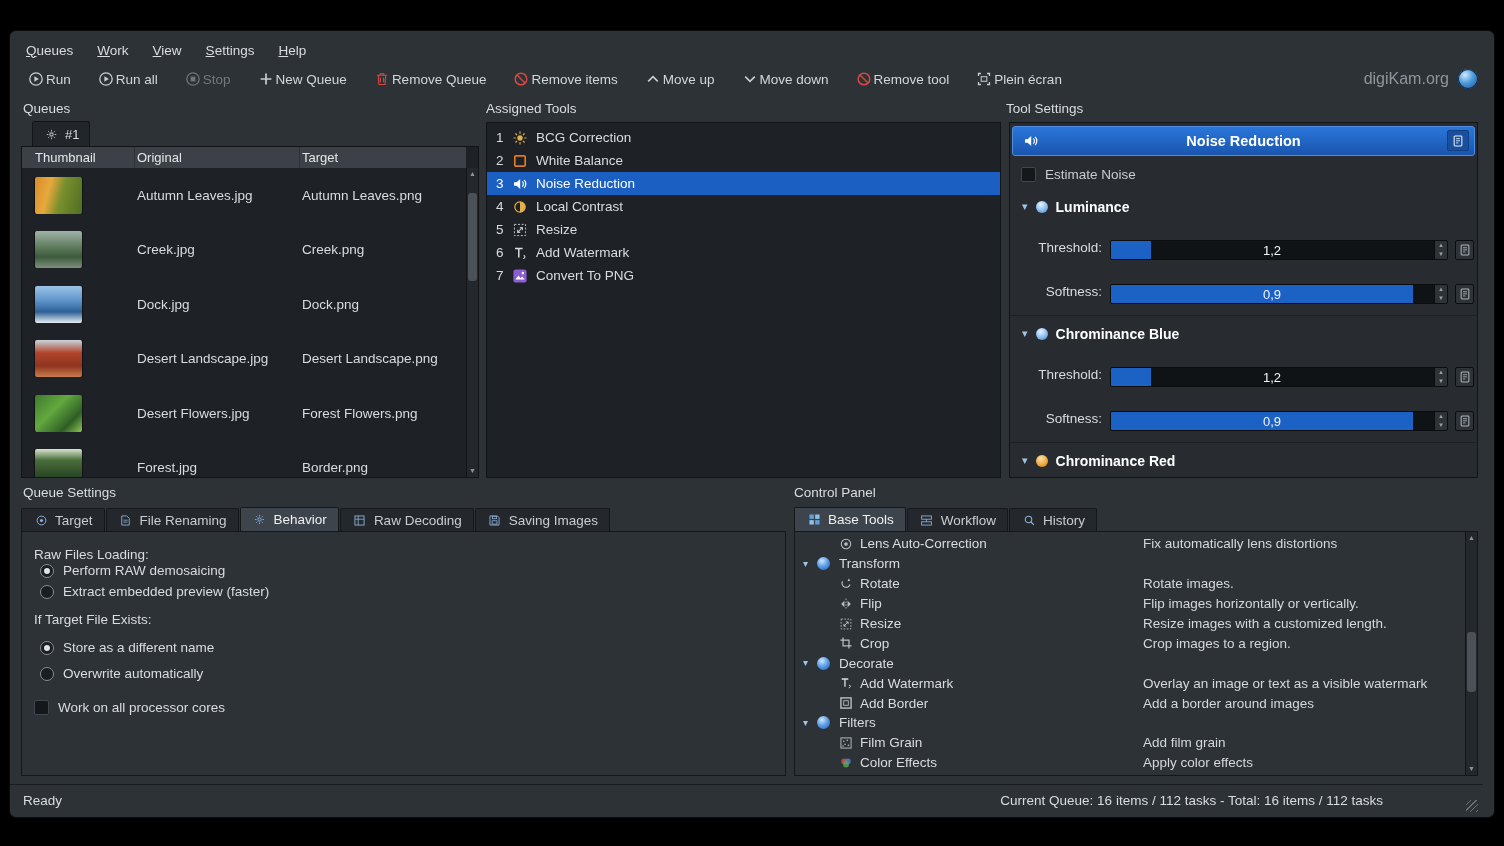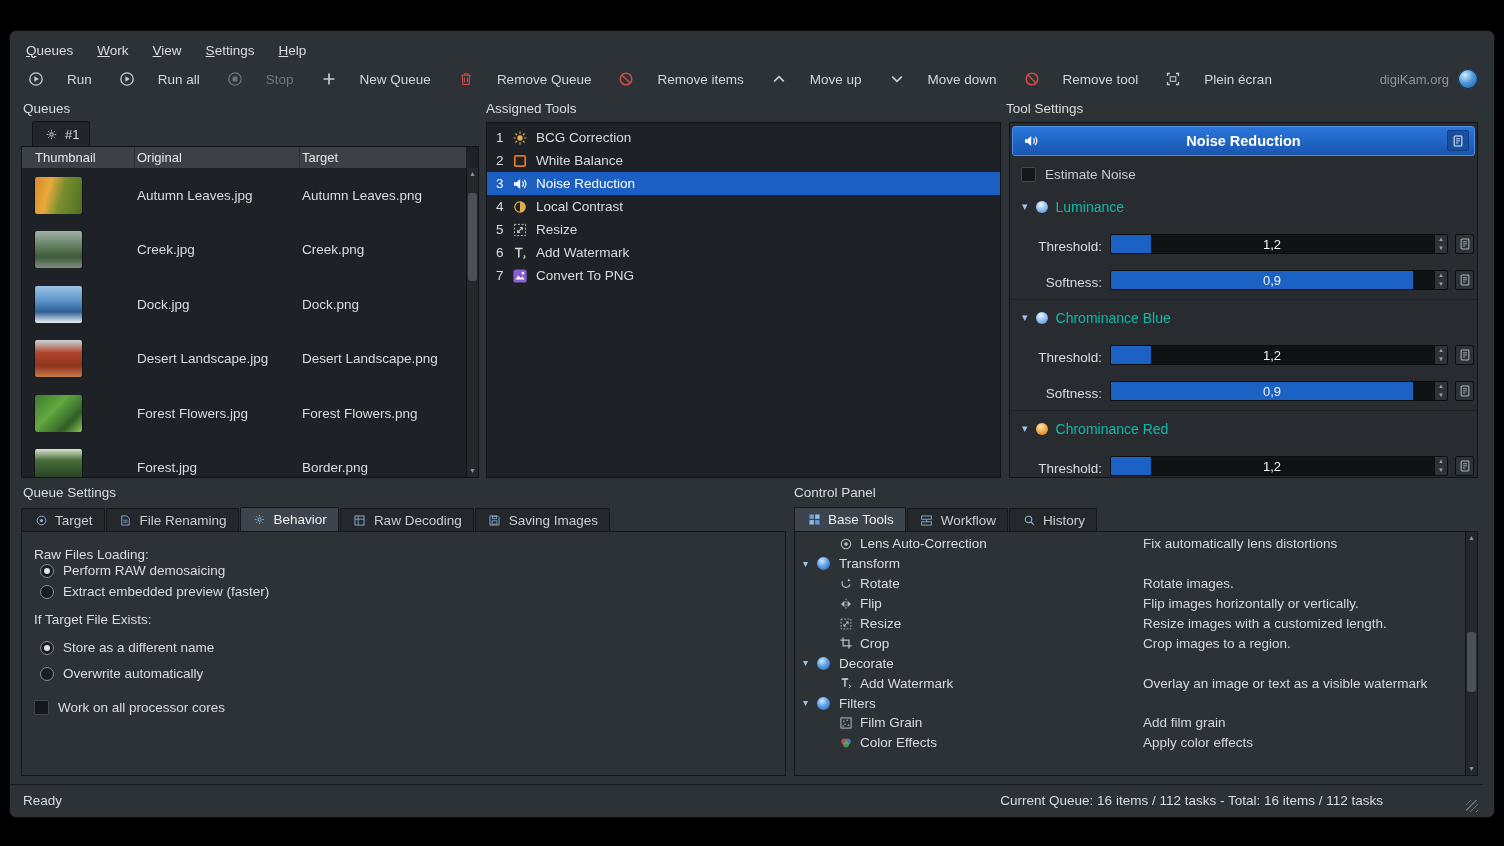--- a/index.html
+++ b/index.html
@@ -4,25 +4,25 @@
 <style>
 *{margin:0;padding:0;box-sizing:border-box}
 html,body{width:1504px;height:846px;background:#000;font-family:"Liberation Sans",sans-serif;}
 .stage{position:relative;width:1504px;height:846px;background:#000;overflow:hidden}
 .window{position:absolute;left:9px;top:30px;width:1486px;height:788px;background:#2d3237;border:1px solid #0b0c0e;border-radius:7px;overflow:hidden;color:#d9dce0;font-size:13px}
 
 .menubar{position:absolute;left:16px;top:8px;height:22px;display:flex;gap:24px;align-items:center;font-size:13.5px;color:#d9dce0}
 .menu-item::first-letter{text-decoration:underline}
 .toolbar{position:absolute;left:18px;top:34px;right:16px;height:28px;display:flex;align-items:center}
 .tbtns{display:flex;gap:27px;align-items:center}
-.tbtn{display:inline-flex;gap:23px;align-items:center;font-size:13.5px;color:#d3d6da;cursor:default}
+.tbtn{display:inline-flex;gap:2px;align-items:center;font-size:13.5px;color:#d3d6da;cursor:default}
 .tbtn.disabled{color:#73787f}
 .icon{display:inline-flex;width:16px;height:16px;align-items:center;justify-content:center;flex:none}
 .icon svg{display:block}
-.brand{margin-left:auto;display:flex;align-items:center;gap:9px;color:#8f959c;font-size:13px}
+.brand{margin-left:auto;display:flex;align-items:center;gap:9px;color:#8f959c;font-size:16px}
 .logo{width:20px;height:20px;border-radius:50%;background:radial-gradient(circle at 35% 30%,#cfe9ff,#4a97d8 45%,#1b4f8e);box-shadow:inset 0 0 0 1px #0e2a4d}
 
 .ptitle{position:absolute;font-size:13.5px;color:#d9dce0}
 #queues-title{left:13px;top:70px}
 #at-title{left:476px;top:70px}
 #ts-title{left:996px;top:70px}
 #qs-title{left:13px;top:454px}
 #cp-title{left:784px;top:454px}
 
 .queue-tab{position:absolute;left:22px;top:90px;height:26px;padding:0 10px;display:flex;align-items:center;gap:6px;background:#22262a;border:1px solid #121417;border-bottom:none;border-radius:3px 3px 0 0;font-size:13px}
@@ -67,22 +67,22 @@
 .estimate{position:absolute;left:11px;top:44px;display:flex;gap:9px;align-items:center;font-size:13.5px;color:#c9cdd2}
 .checkbox{display:inline-block;width:15px;height:15px;background:#15181b;border:1px solid #41474e;border-radius:2px;flex:none}
 .ts-sections{position:absolute;left:0;top:66px;right:0}
 .ts-section{padding:6px 0 9px}
 .ts-section + .ts-section{border-top:1px solid #1d2125}
 .ts-sechead{display:flex;align-items:center;gap:8px;padding-left:12px;height:23px}
 .chev{color:#9fc2e8;font-size:11px;line-height:1}
 .bulb{width:12px;height:12px;border-radius:50%;flex:none}
 .bulb.blue{background:radial-gradient(circle at 40% 30%,#eaf4ff,#8fc0f0 50%,#4a7fc0)}
 .bulb.red{background:radial-gradient(circle at 40% 30%,#ffe2b0,#f0a83f 55%,#c07818)}
-.ts-sectitle{font-weight:normal;font-size:14px;color:#14b8a6}
-.spinrow{display:flex;align-items:flex-end;height:22px;margin-top:14px;padding-left:6px}
+.ts-sectitle{font-weight:bold;font-size:14px;color:#ffffff}
+.spinrow{display:flex;align-items:flex-start;height:22px;margin-top:22px;padding-left:6px}
 .spinlabel{width:86px;text-align:right;font-size:13.5px;flex:none}
 .spinbox{position:relative;margin-left:8px;width:338px;height:20px;background:#101316;border:1px solid #0b0d0f;border-radius:2px;overflow:hidden;flex:none}
 .fill{position:absolute;left:0;top:0;bottom:0;background:#1c61c4}
 .val{position:absolute;left:0;right:14px;top:2px;text-align:center;color:#f2f4f6;font-size:13px}
 .arrows{position:absolute;right:0;top:0;bottom:0;width:13px;background:#2e3338;border-left:1px solid #0b0d0f;display:flex;flex-direction:column}
 .arrows span{flex:1;font-size:6px;line-height:9px;text-align:center;color:#9aa0a7}
 .resetbtn{margin-left:7px;width:19px;height:20px;background:#2e3338;border:1px solid #0b0d0f;border-radius:2px;display:flex;align-items:center;justify-content:center;color:#aeb4ba;flex:none}
 
 .tabbar{position:absolute;display:flex;align-items:flex-end;height:24px}
 #qs-tabs{left:11px;top:476px}
@@ -262,21 +262,21 @@
     <div class="qc c0">
               <span class="thumb t-desert-landscape"></span>
             </div>
     <div class="qc c1">Desert Landscape.jpg</div>
     <div class="qc c2">Desert Landscape.png</div>
   </div>
           <div class="qrow">
     <div class="qc c0">
               <span class="thumb t-forest-flowers"></span>
             </div>
-    <div class="qc c1">Forest Flowers.jpg</div>
+    <div class="qc c1">Desert Flowers.jpg</div>
     <div class="qc c2">Forest Flowers.png</div>
   </div>
           <div class="qrow">
     <div class="qc c0">
               <span class="thumb t-forest"></span>
             </div>
     <div class="qc c1">Forest.jpg</div>
     <div class="qc c2">Border.png</div>
   </div>
         </div>
@@ -690,20 +690,31 @@
        <span class="ind"></span>
             <span class="icon ">
               <svg width="16" height="16" viewBox="0 0 16 16" xmlns="http://www.w3.org/2000/svg">
                 <path d="M3 3.4h7.6M6.8 3.4v9" stroke="currentColor" stroke-width="1.5"></path>
                 <path d="M11.6 10.5c.9 0 1.4.5 1.4 1.2 0 1-.9 1.6-1.8 1.8" fill="none" stroke="currentColor" stroke-width="1.1"></path>
               </svg>
             </span>
        <span class="cplabel">Add Watermark</span>
        <span class="cpdesc">Overlay an image or text as a visible watermark</span>
           </div>
+          <div class="cprow item">
+       <span class="ind"></span>
+            <span class="icon ">
+              <svg width="14" height="14" viewBox="0 0 16 16" xmlns="http://www.w3.org/2000/svg">
+                <rect x="2.2" y="2.2" width="11.6" height="11.6" fill="none" stroke="#b9bec4" stroke-width="1.6"></rect>
+                <rect x="5.4" y="5.4" width="5.2" height="5.2" fill="none" stroke="#b9bec4" stroke-width="1"></rect>
+              </svg>
+            </span>
+       <span class="cplabel">Add Border</span>
+       <span class="cpdesc">Add a border around images</span>
+          </div>
           <div class="cprow group">
        <span class="chev">▾</span>
        <span class="orb"></span>
        <span class="cplabel">Filters</span>
           </div>
           <div class="cprow item">
        <span class="ind"></span>
             <span class="icon ">
               <svg width="14" height="14" viewBox="0 0 16 16" xmlns="http://www.w3.org/2000/svg">
                 <rect x="2.2" y="2.2" width="11.6" height="11.6" fill="none" stroke="#b9bec4" stroke-width="1.1"></rect>

